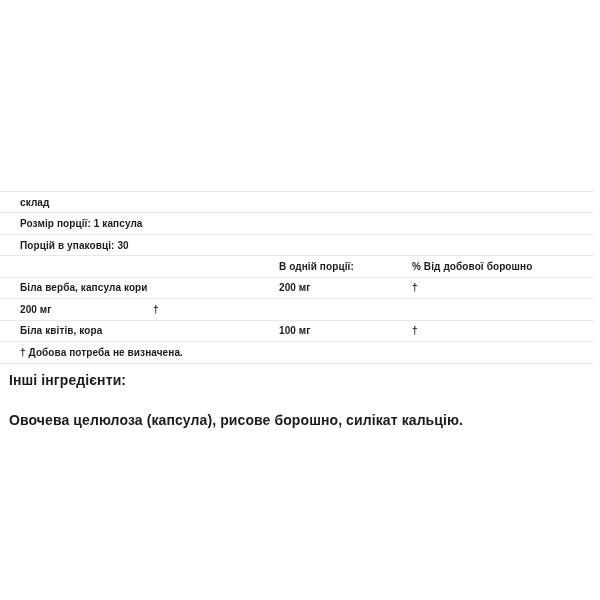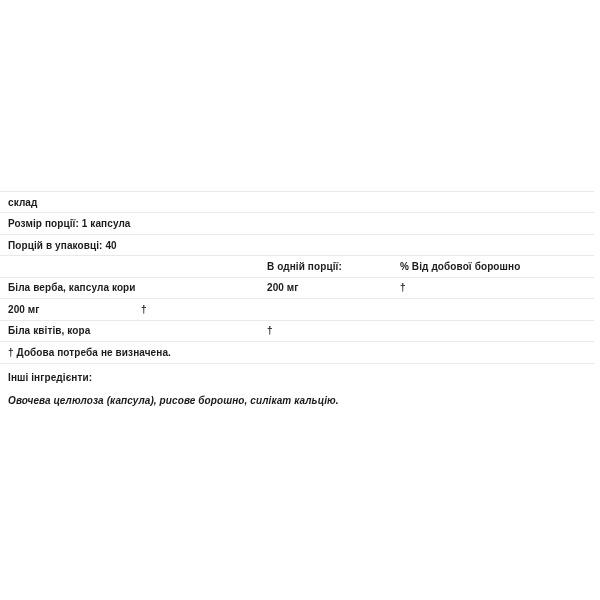--- a/index.html
+++ b/index.html
@@ -22,59 +22,58 @@
     position: absolute;
     top: 191px; left: 0;
     width: 594px;
     border-bottom: 1px solid var(--divider, #e9e9e9);
   }
   .row {
     height: 21.45px;
     border-top: 1px solid var(--divider, #e9e9e9);
     display: flex;
     align-items: center;
-    padding-left: 8px;
+    padding-left: 20px;
     font-size: 10px;
     font-weight: bold;
     color: var(--text, #1c1c1c);
     letter-spacing: 0.1px;
     white-space: nowrap;
   }
   .c1 { width: 259px; }
   .c2 { width: 133px; }
   .c3 { flex: 1; }
   .other-ingredients {
     position: absolute;
-    top: 372px; left: 0;
-    padding-left: 8px;
-    font-size: 10px;
+    top: 372px; left: 9px;
+    font-size: 14px;
     font-weight: bold;
     color: var(--text, #1c1c1c);
     letter-spacing: 0.1px;
     white-space: nowrap;
   }
-  .other-ingredients .line2 { margin-top: 12px; font-style: italic; }
+  .other-ingredients .line2 { margin-top: 24px; }
 </style>
 </head>
 <body>
 
 <div class="page">
 
   <div class="facts-table">
 
     <div class="row">
       <span>склад</span>
     </div>
 
     <div class="row">
       <span>Розмір порції: 1 капсула</span>
     </div>
 
     <div class="row">
-      <span>Порцій в упаковці: 40</span>
+      <span>Порцій в упаковці: 30</span>
     </div>
 
     <div class="row">
       <span class="c1"></span>
       <span class="c2">В одній порції:</span>
       <span class="c3">% Від добової борошно</span>
     </div>
 
     <div class="row">
       <span class="c1">Біла верба, капсула кори</span>
@@ -82,20 +81,21 @@
       <span class="c3">†</span>
     </div>
 
     <div class="row">
       <span class="c2">200 мг</span>
       <span class="c3">†</span>
     </div>
 
     <div class="row">
       <span class="c1">Біла квітів, кора</span>
+      <span class="c2">100 мг</span>
       <span class="c3">†</span>
     </div>
 
     <div class="row">
       <span>† Добова потреба не визначена.</span>
     </div>
 
   </div>
 
   <div class="other-ingredients">

